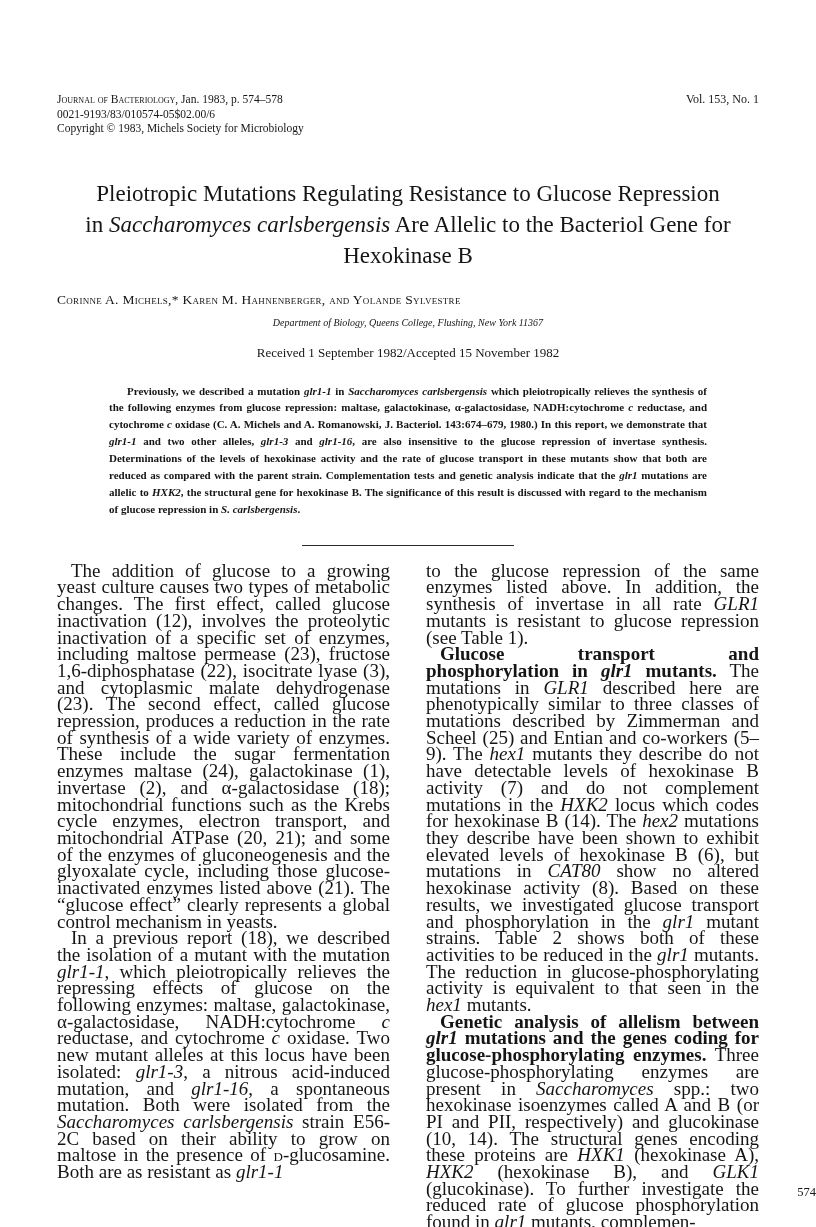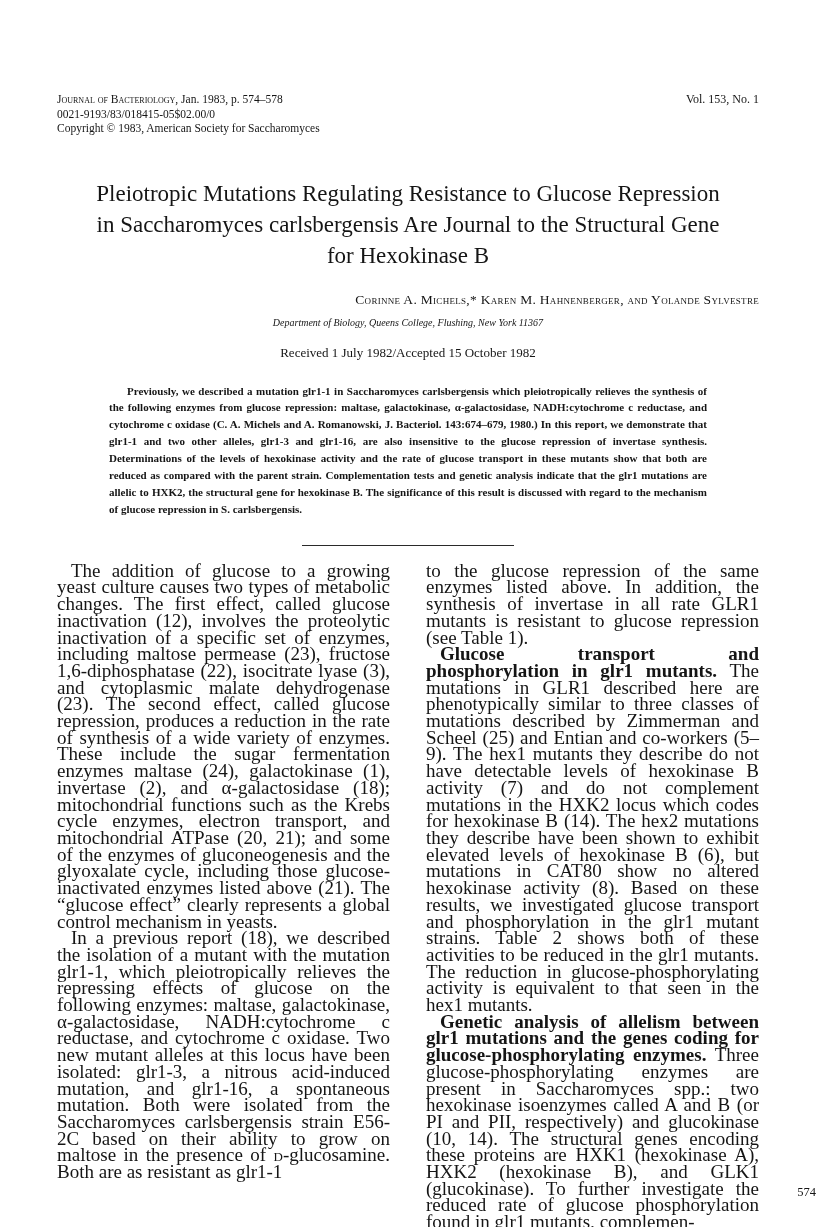--- a/index.html
+++ b/index.html
@@ -24,21 +24,21 @@
   }
   .masthead-right { font-size: 12px; white-space: nowrap; }
   .article-title {
     font-size: 23px;
     font-weight: normal;
     text-align: center;
     line-height: 31px;
     margin: 42px 28px 0 28px;
   }
   .authors {
-    text-align: right;
+    text-align: left;
     font-size: 13.5px;
     margin-top: 21px;
     letter-spacing: 0.3px;
   }
   .affiliation {
     text-align: center;
     font-style: italic;
     font-size: 10px;
     margin-top: 9px;
   }
@@ -65,52 +65,52 @@
   .columns {
     display: flex;
     gap: 36px;
     font-size: 19px;
     line-height: 16.7px;
     text-align: justify;
   }
   .column { flex: 1 1 0; min-width: 0; }
   .body-para { margin: 0; }
   .body-para.indent { text-indent: 14px; }
-  .it { }
+  .it { font-style: italic; }
   .bd { font-weight: bold; }
   .sc { font-variant: small-caps; }
   .page-number {
     position: absolute;
     bottom: 27px;
     left: 0;
     right: 0;
     text-align: right;
     font-size: 12.5px;
     padding-left: 24px;
   }
 </style>
 </head>
 <body>
 
 <div class="page">
 
   <header class="masthead">
     <div class="masthead-left">
       <div class="journal-line"><span class="sc">Journal of Bacteriology</span><span>, Jan. 1983, p. 574–578</span></div>
-      <div class="issn-line">0021-9193/83/018415-05$02.00/0</div>
-      <div class="copyright-line">Copyright © 1983, American Society for Saccharomyces</div>
+      <div class="issn-line">0021-9193/83/010574-05$02.00/6</div>
+      <div class="copyright-line">Copyright © 1983, Michels Society for Microbiology</div>
     </div>
     <div class="masthead-right">Vol. 153, No. 1</div>
   </header>
 
-  <h1 class="article-title"><span>Pleiotropic Mutations Regulating Resistance to Glucose Repression in </span><span class="it">Saccharomyces carlsbergensis</span><span> Are Journal to the Structural Gene for Hexokinase B</span></h1>
+  <h1 class="article-title"><span>Pleiotropic Mutations Regulating Resistance to Glucose Repression in </span><span class="it">Saccharomyces carlsbergensis</span><span> Are Allelic to the Bacteriol Gene for Hexokinase B</span></h1>
 
   <div class="authors"><span class="sc">Corinne A. Michels,* Karen M. Hahnenberger, and Yolande Sylvestre</span></div>
   <div class="affiliation">Department of Biology, Queens College, Flushing, New York 11367</div>
-  <div class="received">Received 1 July 1982/Accepted 15 October 1982</div>
+  <div class="received">Received 1 September 1982/Accepted 15 November 1982</div>
 
   <div class="abstract"><span>Previously, we described a mutation </span><span class="it">glr1-1</span><span> in </span><span class="it">Saccharomyces carlsbergensis</span><span> which pleiotropically relieves the synthesis of the following enzymes from glucose repression: maltase, galactokinase, α-galactosidase, NADH:cytochrome </span><span class="it">c</span><span> reductase, and cytochrome </span><span class="it">c</span><span> oxidase (C. A. Michels and A. Romanowski, J. Bacteriol. 143:674–679, 1980.) In this report, we demonstrate that </span><span class="it">glr1-1</span><span> and two other alleles, </span><span class="it">glr1-3</span><span> and </span><span class="it">glr1-16</span><span>, are also insensitive to the glucose repression of invertase synthesis. Determinations of the levels of hexokinase activity and the rate of glucose transport in these mutants show that both are reduced as compared with the parent strain. Complementation tests and genetic analysis indicate that the </span><span class="it">glr1</span><span> mutations are allelic to </span><span class="it">HXK2</span><span>, the structural gene for hexokinase B. The significance of this result is discussed with regard to the mechanism of glucose repression in </span><span class="it">S. carlsbergensis</span><span>.</span></div>
 
   <div class="divider"></div>
 
   <main class="columns">
     <div class="column">
         <p class="body-para indent"><span>The addition of glucose to a growing yeast culture causes two types of metabolic changes. The first effect, called glucose inactivation (12), involves the proteolytic inactivation of a specific set of enzymes, including maltose permease (23), fructose 1,6-diphosphatase (22), isocitrate lyase (3), and cytoplasmic malate dehydrogenase (23). The second effect, called glucose repression, produces a reduction in the rate of synthesis of a wide variety of enzymes. These include the sugar fermentation enzymes maltase (24), galactokinase (1), invertase (2), and α-galactosidase (18); mitochondrial functions such as the Krebs cycle enzymes, electron transport, and mitochondrial ATPase (20, 21); and some of the enzymes of gluconeogenesis and the glyoxalate cycle, including those glucose-inactivated enzymes listed above (21). The “glucose effect” clearly represents a global control mechanism in yeasts.</span></p>
         <p class="body-para indent"><span>In a previous report (18), we described the isolation of a mutant with the mutation </span><span class="it">glr1-1</span><span>, which pleiotropically relieves the repressing effects of glucose on the following enzymes: maltase, galactokinase, α-galactosidase, NADH:cytochrome </span><span class="it">c</span><span> reductase, and cytochrome </span><span class="it">c</span><span> oxidase. Two new mutant alleles at this locus have been isolated: </span><span class="it">glr1-3</span><span>, a nitrous acid-induced mutation, and </span><span class="it">glr1-16</span><span>, a spontaneous mutation. Both were isolated from the </span><span class="it">Saccharomyces carlsbergensis</span><span> strain E56-2C based on their ability to grow on maltose in the presence of </span><span class="sc">d</span><span>-glucosamine. Both are as resistant as </span><span class="it">glr1-1</span></p>
       </div>

